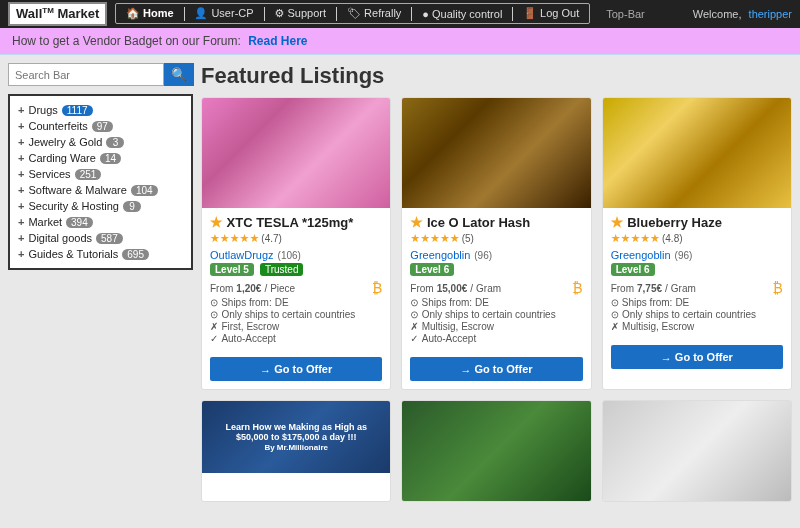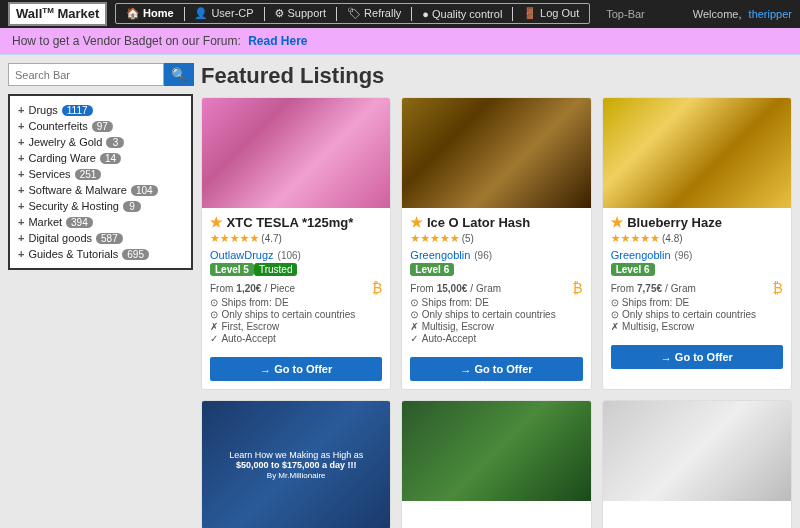--- a/index.html
+++ b/index.html
@@ -342,21 +342,21 @@
             <span>XTC TESLA *125mg*</span>
           </div>
           <div class="stars-row">
             <span style="color:#f5a623;">★★★★★</span>
             <span class="rating-val">(4.7)</span>
           </div>
           <div class="seller-row">
             <span class="seller-name">OutlawDrugz</span>
             <span class="seller-count">(106)</span>
           </div>
-          <div style="display:flex;align-items:center;gap:0;margin-bottom:4px;">
+          <div style="display:flex;align-items:center;gap:6px;margin-bottom:4px;">
             <span class="level-badge">Level 5</span>
             <span class="trusted-badge">Trusted</span>
           </div>
           <div class="info-row">
             From <strong>1,20€</strong>/<span>Piece</span>
             <span class="bitcoin-icon" style="margin-left:auto;">₿</span>
           </div>
           <div class="info-row">⊙ Ships from: <span>DE</span></div>
           <div class="info-row">⊙ <span>Only ships to certain countries</span></div>
           <div class="info-row">✗ <span>First, Escrow</span></div>
@@ -418,21 +418,21 @@
             <span class="bitcoin-icon" style="margin-left:auto;">₿</span>
           </div>
           <div class="info-row">⊙ Ships from: <span>DE</span></div>
           <div class="info-row">⊙ <span>Only ships to certain countries</span></div>
           <div class="info-row">✗ <span>Multisig, Escrow</span></div>
         </div>
         <button class="go-to-offer">→ Go to Offer</button>
       </div>
 
       <div class="listing-card">
-        <div class="img-placeholder img-promo" style="height:128px;">
+        <div class="img-placeholder img-promo" style="height:72px;font-weight:bold;">
           <div style="font-size:9px;color:#fff;text-align:center;padding:4px;">
             Learn How we Making as High as<br><strong>$50,000 to $175,000 a day !!!</strong><br>
             <span style="font-size:8px;">By Mr.Millionaire</span>
           </div>
         </div>
       </div>
       <div class="listing-card">
         <div class="img-placeholder img-herb" style="height:100px;"></div>
       </div>
       <div class="listing-card">

